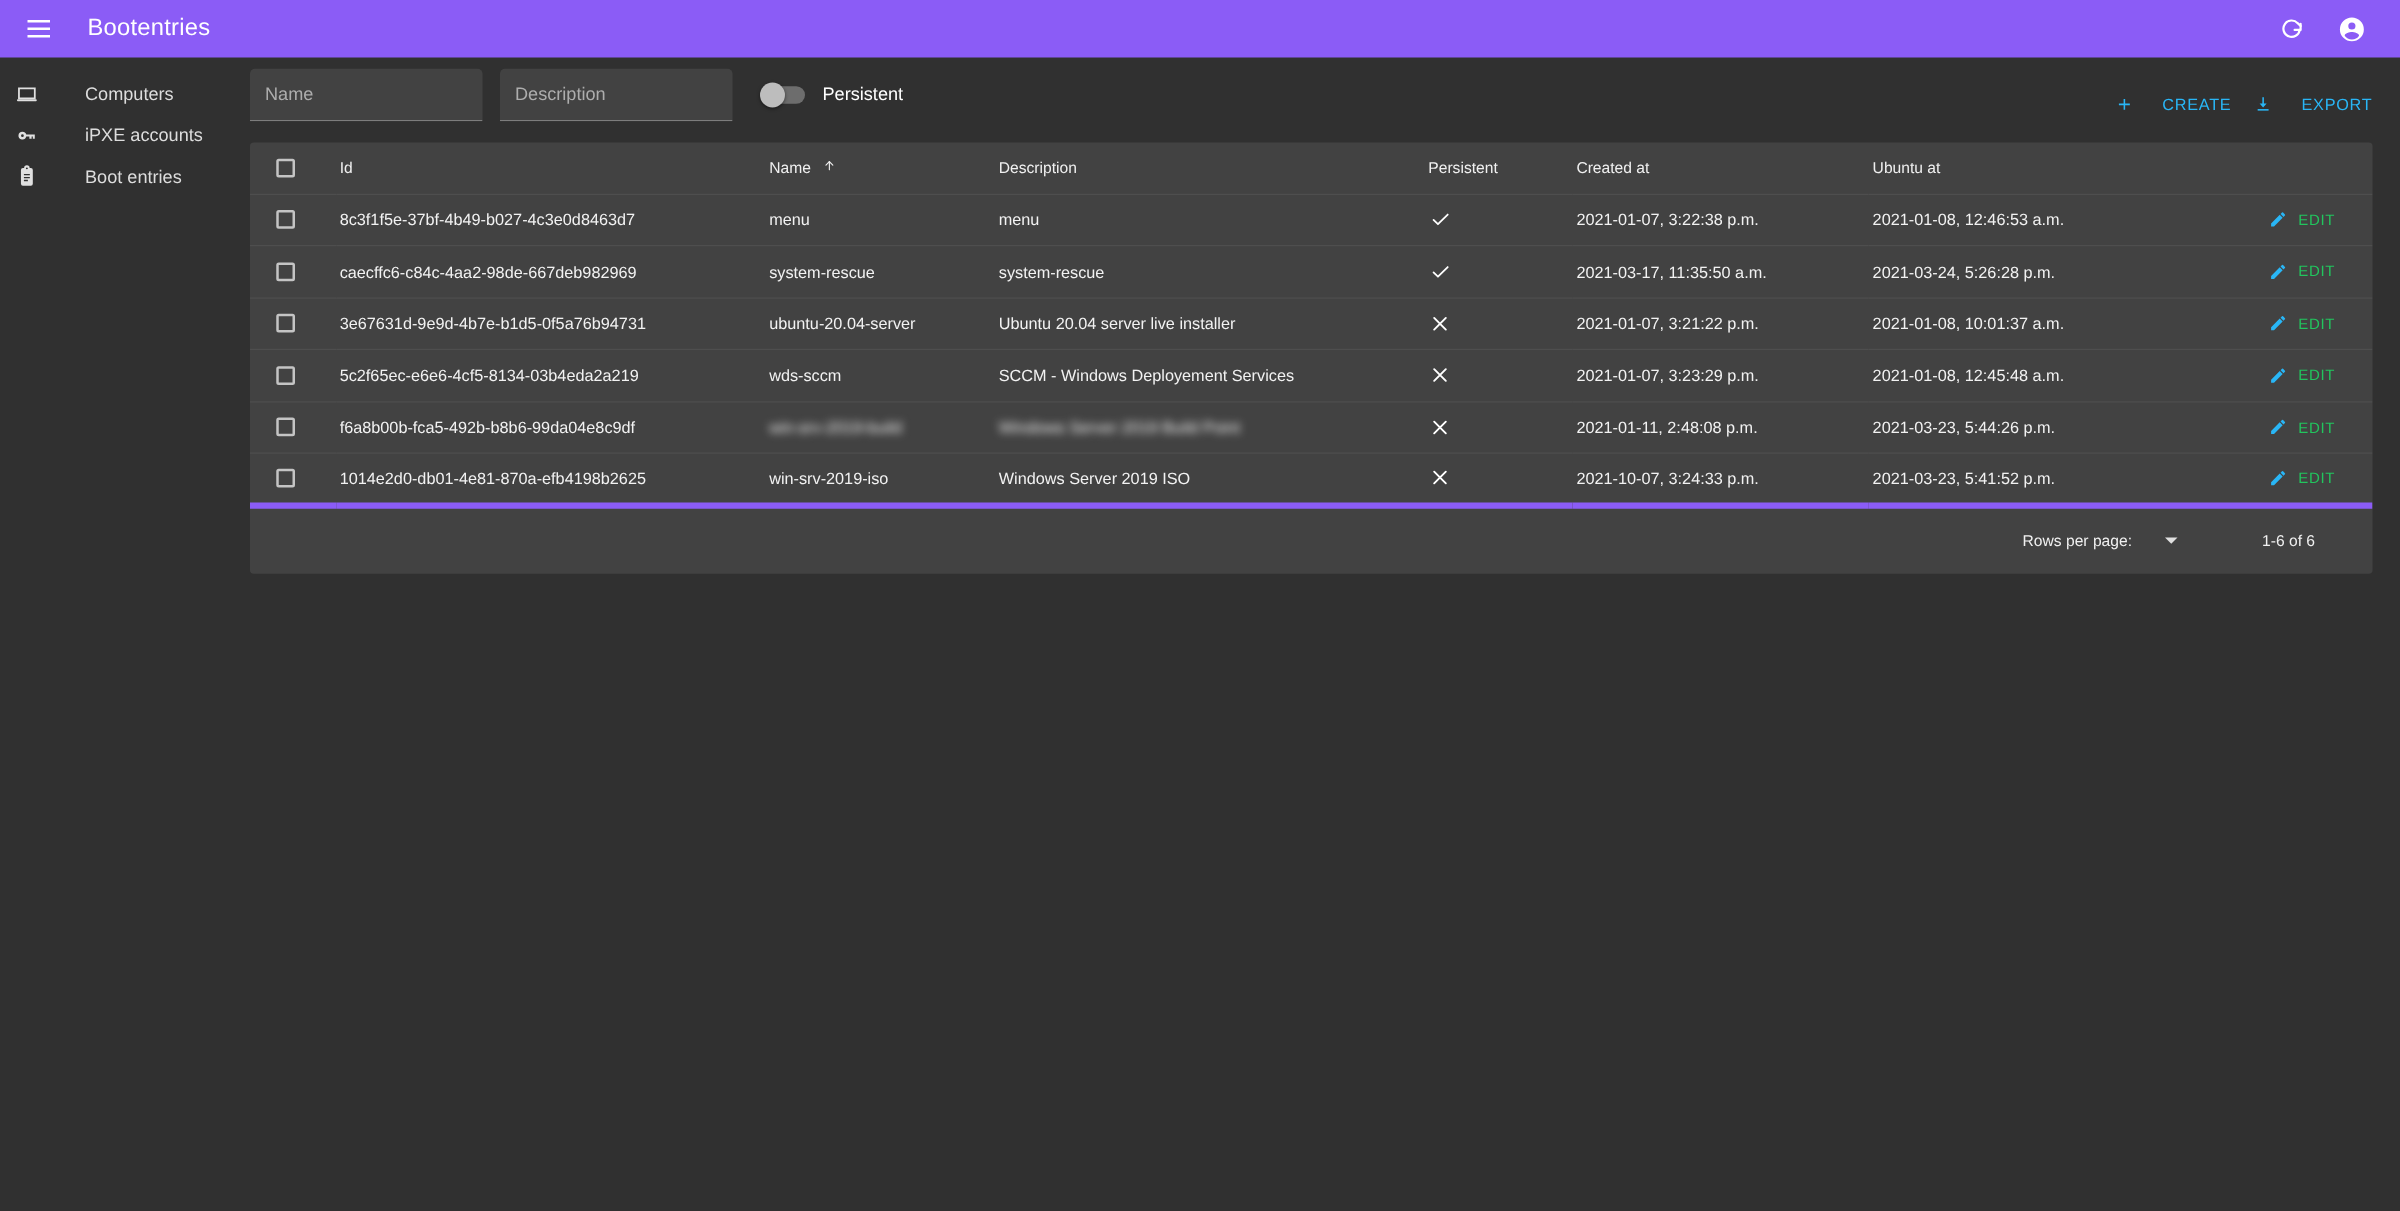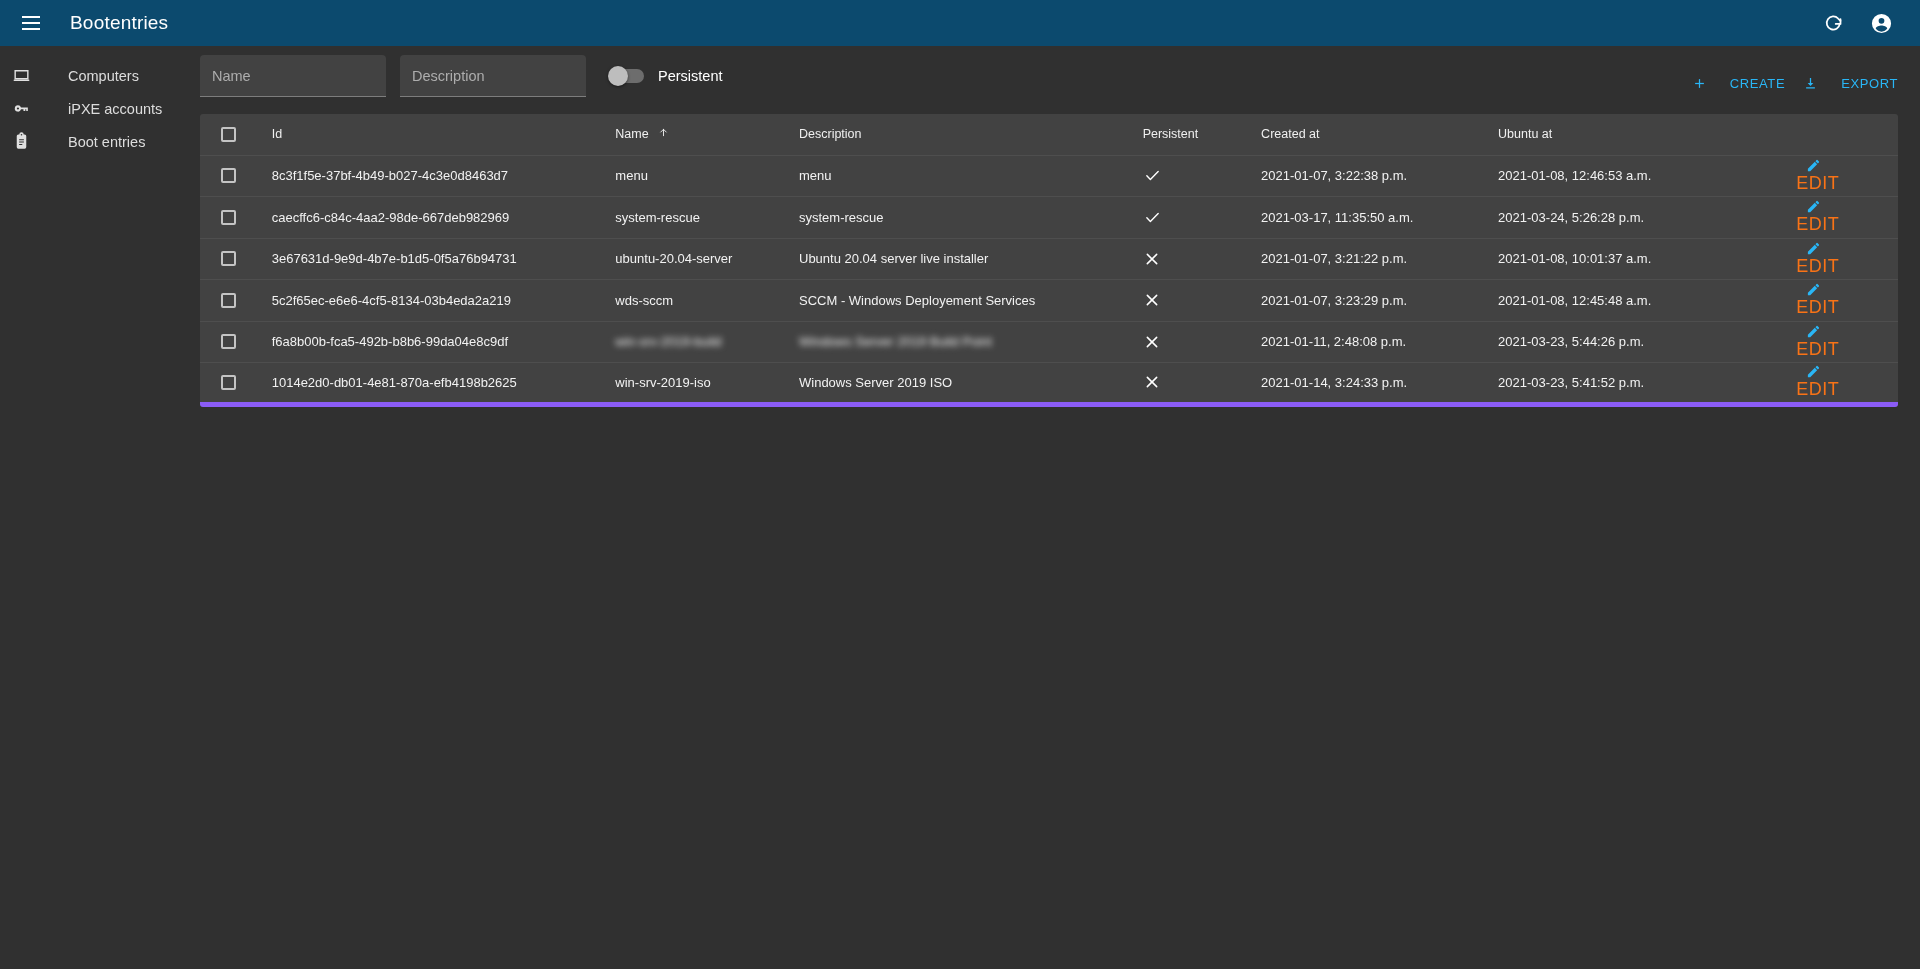--- a/index.html
+++ b/index.html
@@ -6,21 +6,21 @@
   html, body {
     width: 1920px; height: 969px;
     background: #303030;
     font-family: "Liberation Sans", sans-serif;
     overflow: hidden;
   }
 
   
   .appbar {
     height: 46px;
-    background: #0c4a6e;
+    background: #8b5cf6;
     display: flex;
     align-items: center;
     padding: 0 22px 0 14px;
     position: relative;
     z-index: 5;
   }
   .menu-btn {
     width: 34px; height: 34px;
     display: flex; flex-direction: column;
     justify-content: center; align-items: center;
@@ -207,26 +207,25 @@
 
   .sort-header { display: flex; align-items: center; cursor: pointer; }
   .sort-arrow { margin-left: 9px; display: block; }
 
   .bool-icon { display: block; margin-left: 1px; }
 
   .edit-btn {
     display: flex;
     align-items: center;
     justify-content: flex-end;
-    color: #f97316;
-    font-size: 18px;
+    color: #22c55e;
+    font-size: 12px;
     letter-spacing: .5px;
     cursor: pointer;
     padding-right: 30px;
-    flex-direction: column;
   }
   .edit-btn svg { margin-right: 9px; display: block; }
 
   
   .paginator {
     height: 52px;
     display: flex;
     align-items: center;
     justify-content: flex-end;
     padding-right: 22px;
@@ -519,32 +518,40 @@
                 <div class="checkbox"></div>
               </td>
               <td class="cell-pad">1014e2d0-db01-4e81-870a-efb4198b2625</td>
               <td class="cell-pad" style="">win-srv-2019-iso</td>
               <td class="cell-pad" style="">Windows Server 2019 ISO</td>
               <td class="cell-pad">
                 <svg class="bool-icon" width="16" height="16" viewBox="0 0 24 24" fill="none" stroke="#ffffff" stroke-width="2.3" stroke-linecap="round">
                   <path d="M5 5l14 14M19 5L5 19"></path>
                 </svg>
               </td>
-              <td class="cell-pad">2021-01-14, 3:24:33 p.m.</td>
+              <td class="cell-pad">2021-10-07, 3:24:33 p.m.</td>
               <td class="cell-pad">2021-03-23, 5:41:52 p.m.</td>
               <td>
                 <span class="edit-btn">
                   <span>
                     <svg width="15" height="15" viewBox="0 0 24 24" fill="#29b6f6">
                       <path d="M3 17.25V21h3.75L17.8 9.94l-3.75-3.75L3 17.25zM20.7 7.04a1 1 0 0 0 0-1.41l-2.34-2.34a1 1 0 0 0-1.41 0l-1.83 1.83 3.75 3.75 1.83-1.83z"></path>
                     </svg>
                   </span>
                   <span>EDIT</span>
                 </span>
               </td>
             </tr>
           </tbody>
       </table>
 
+      <div class="paginator">
+        <span class="rpp-label">Rows per page:</span>
+        <span class="rpp-select">
+          <span class="rpp-value"></span>
+          <span class="caret"></span>
+        </span>
+        <span class="range-label">1-6 of 6</span>
+      </div>
     </div>
 
   </main>
 </div>
 
 </body></html>

